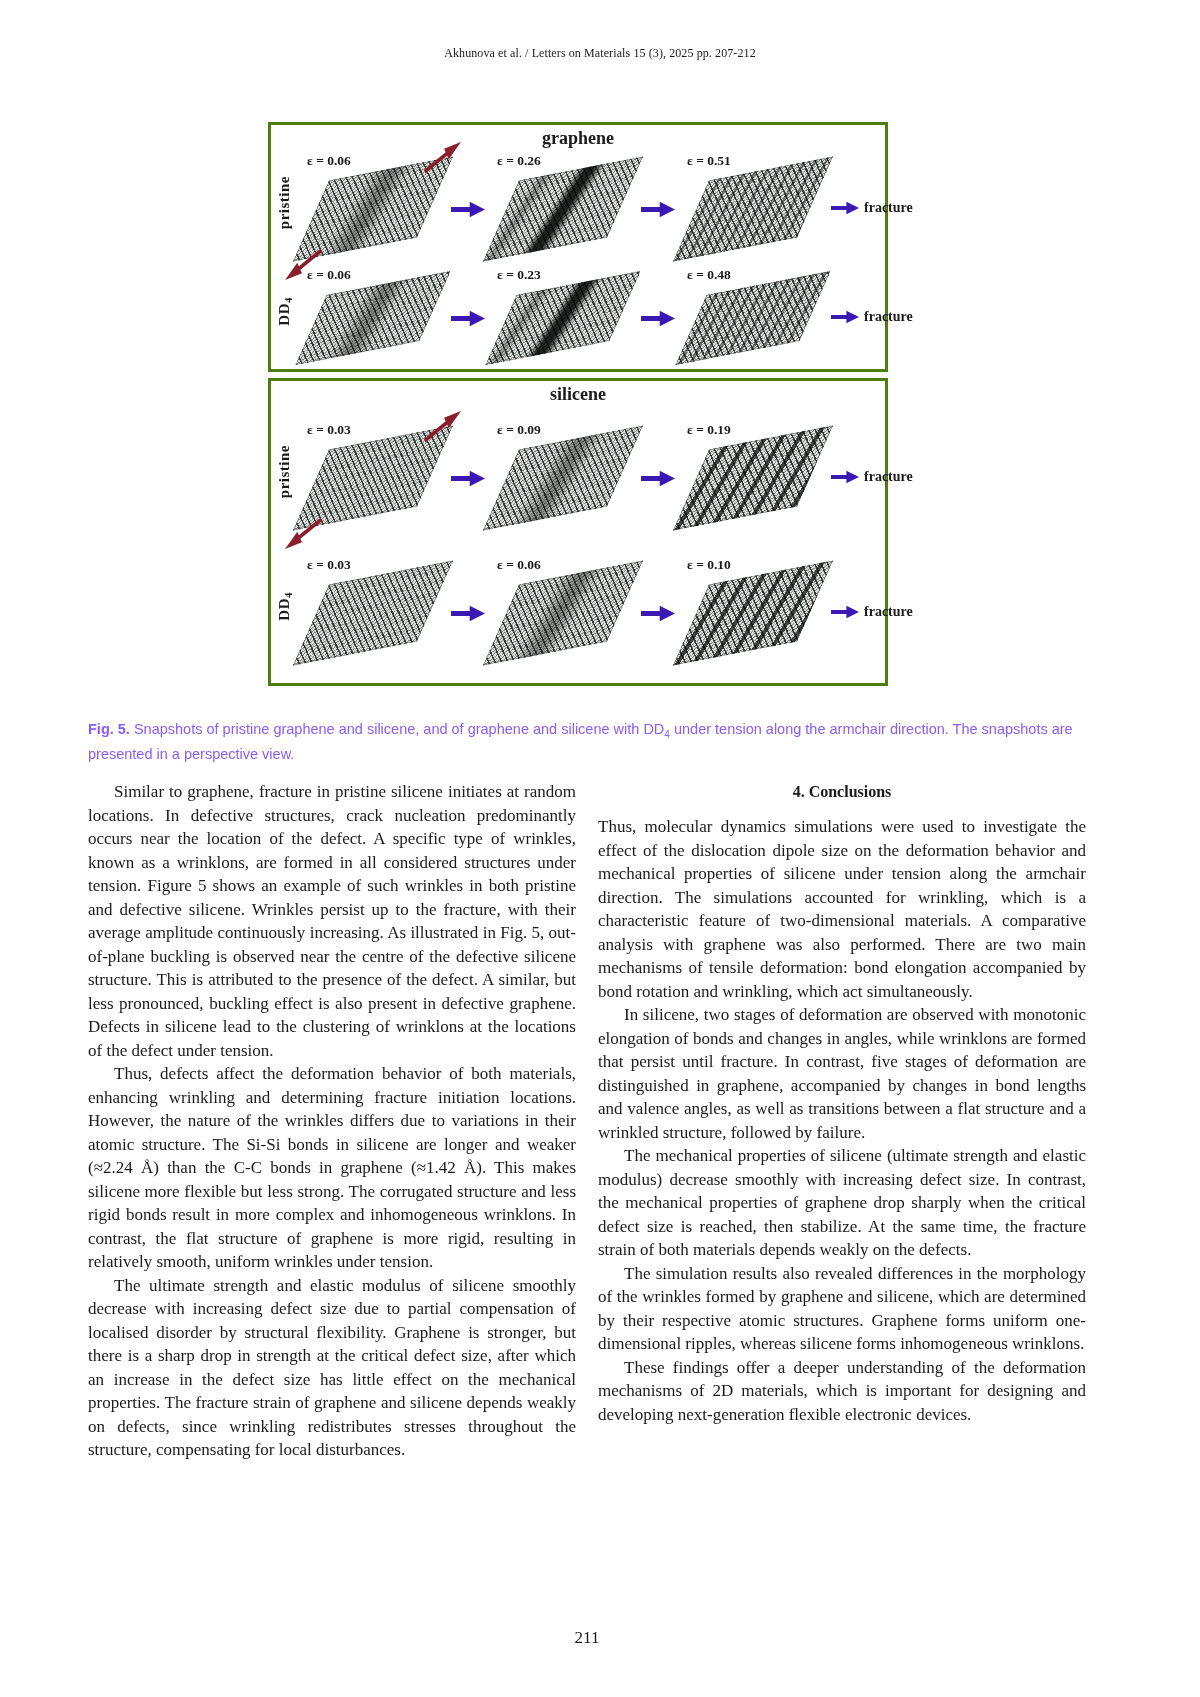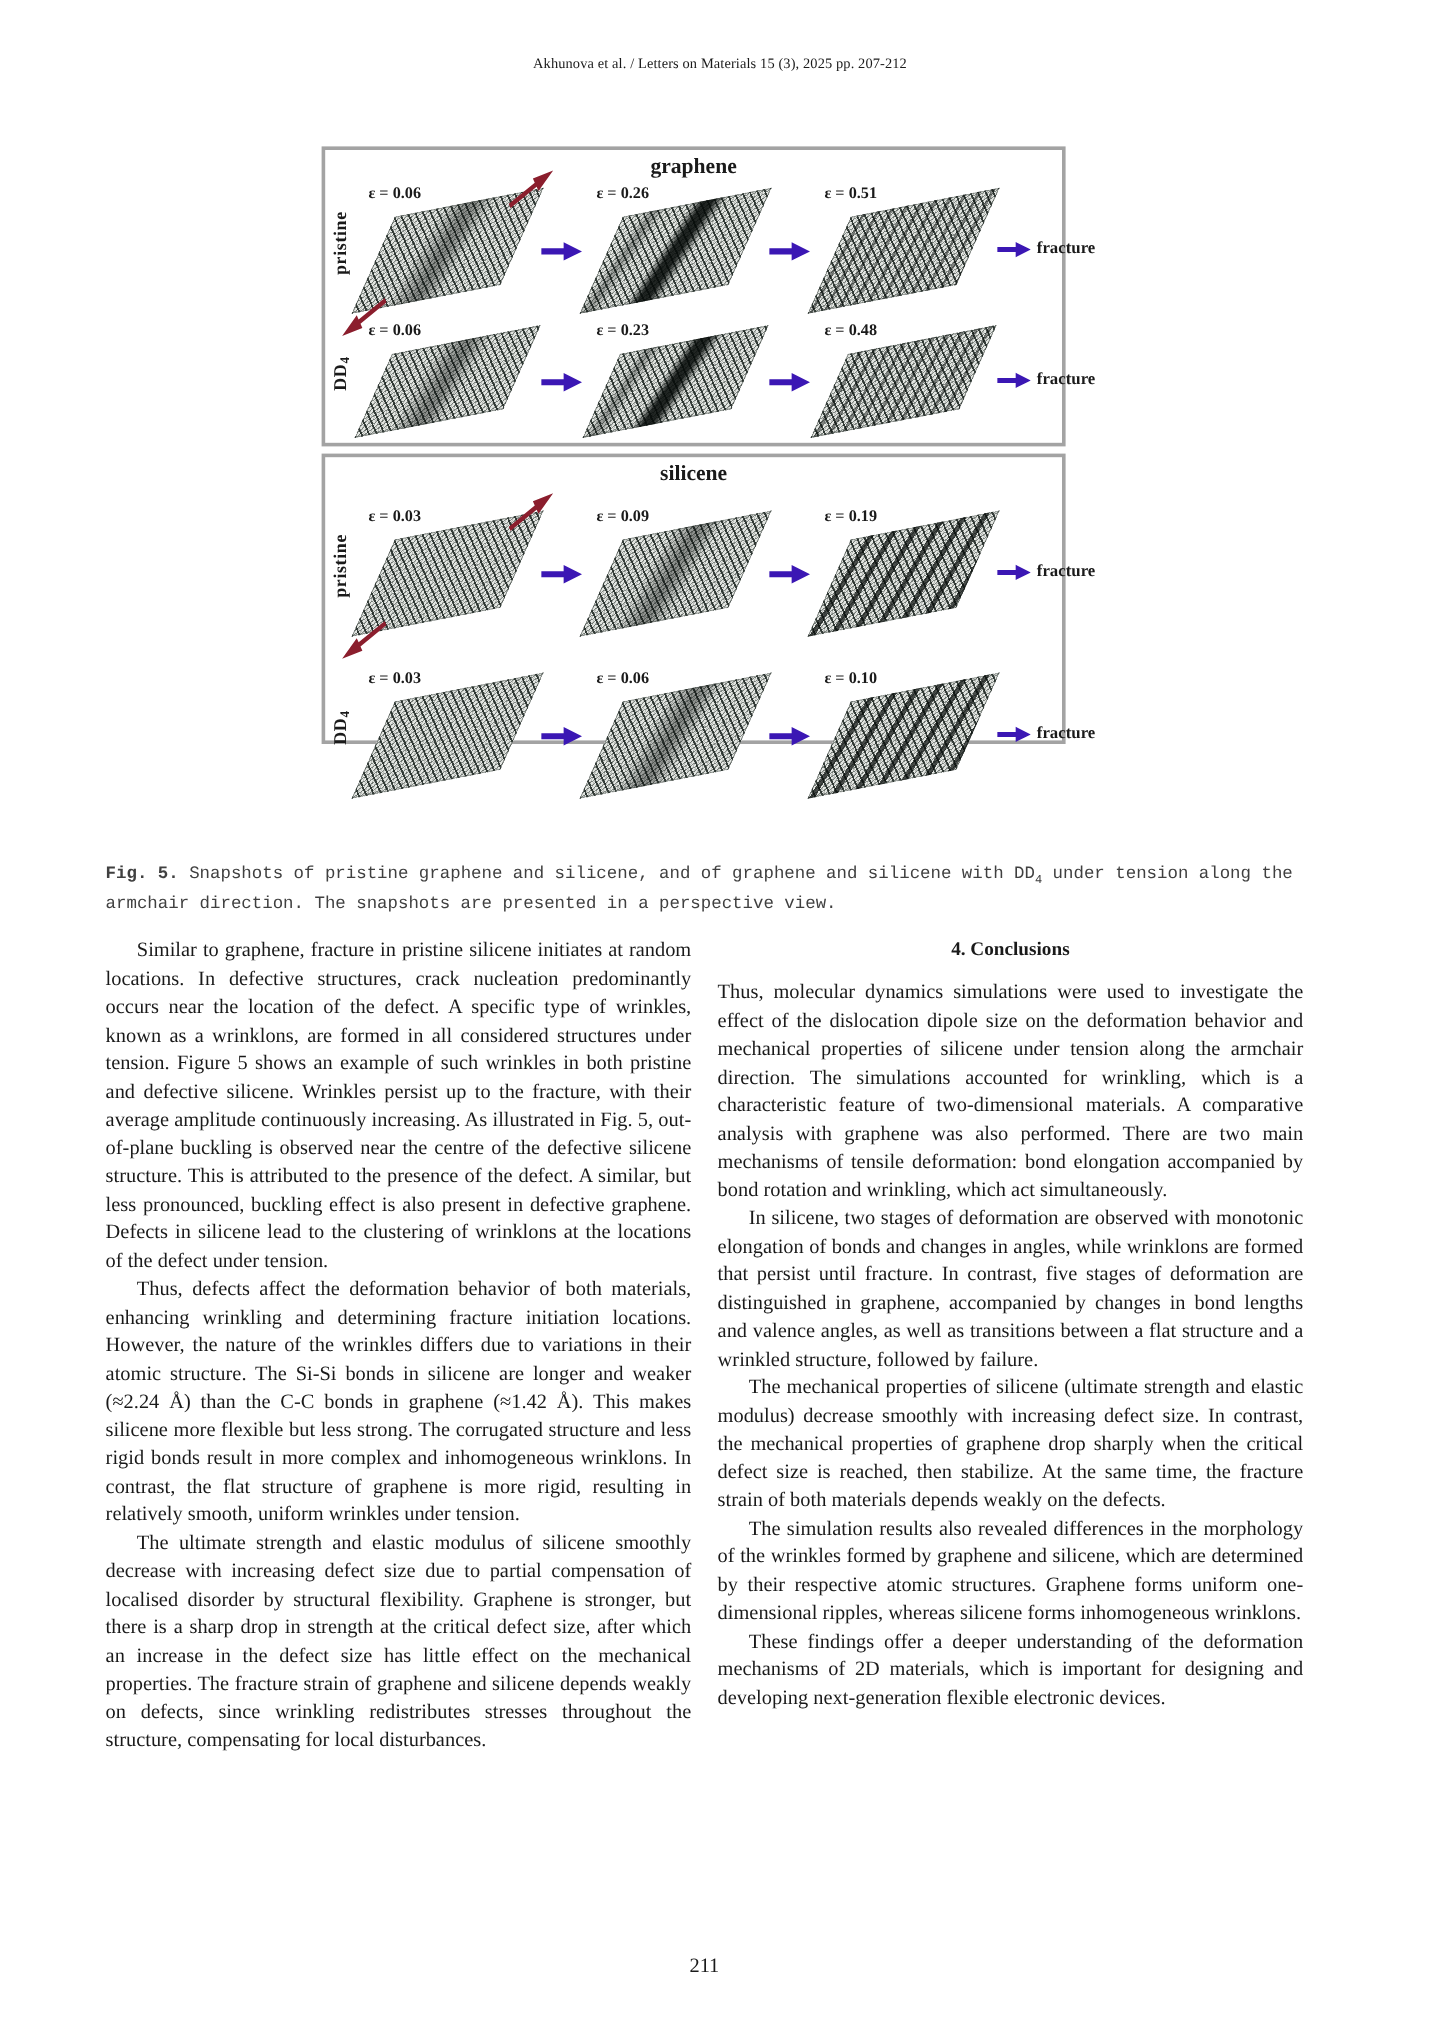--- a/index.html
+++ b/index.html
@@ -8,24 +8,24 @@
     font-family:"Liberation Serif",serif;color:#1a1a1a;overflow:hidden;
   }
   
   .running-head{
     position:absolute;top:46px;left:0;width:100%;text-align:center;
     font-size:12px;letter-spacing:.1px;
   }
   
   .figure-wrap{position:absolute;left:268px;top:122px;width:620px;}
   .fig-panel{
-    position:relative;border:3px solid #a3a3a3;background:#fff;box-sizing:border-box;
+    position:relative;border:3px solid #4d7c0f;background:#fff;box-sizing:border-box;
   }
   .fig-panel.graphene{height:250px;margin-bottom:6px;}
-  .fig-panel.silicene{height:242px;}
+  .fig-panel.silicene{height:308px;}
   .panel-title{
     text-align:center;font-weight:bold;font-size:18px;padding-top:3px;line-height:20px;
   }
   .fig-row{display:flex;align-items:center;box-sizing:border-box;padding:0 6px 0 2px;}
   .graphene .fig-row{height:109px;}
   .silicene .fig-row{height:135px;}
   .row-label-box{
     width:24px;display:flex;align-items:center;justify-content:center;flex:0 0 24px;
   }
   .row-label{
@@ -65,21 +65,21 @@
   .flow-arrow{flex:0 0 38px;display:flex;justify-content:center;margin-top:14px;}
   .fracture-group{display:flex;align-items:center;margin-top:10px;margin-left:2px;}
   .fracture-group svg{margin-right:5px;}
   .fracture-label{font-weight:bold;font-size:14px;white-space:nowrap;}
   .tension-arrow{position:absolute;z-index:3;}
   .tension-ne{top:-10px;right:-6px;transform:rotate(-42deg);}
   .tension-sw{bottom:-14px;left:-4px;transform:rotate(138deg);}
   
   .fig-caption{
     position:absolute;top:704px;left:88px;width:1026px;
-    font-family:Liberation Mono, monospace;font-size:14.5px;line-height:21px;color:#404040;
+    font-family:Liberation Sans, sans-serif;font-size:14.5px;line-height:21px;color:#8b5cf6;
   }
   .fig-caption b{font-weight:bold;}
   .fig-caption sub{font-size:10px;}
   
   .body-cols{
     position:absolute;top:780px;left:88px;width:998px;display:flex;gap:22px;
   }
   .col{width:488px;flex:0 0 488px;font-size:17px;line-height:23.5px;text-align:justify;}
   .col p{margin:0;text-indent:26px;}
   .col p.noindent{text-indent:0;}

